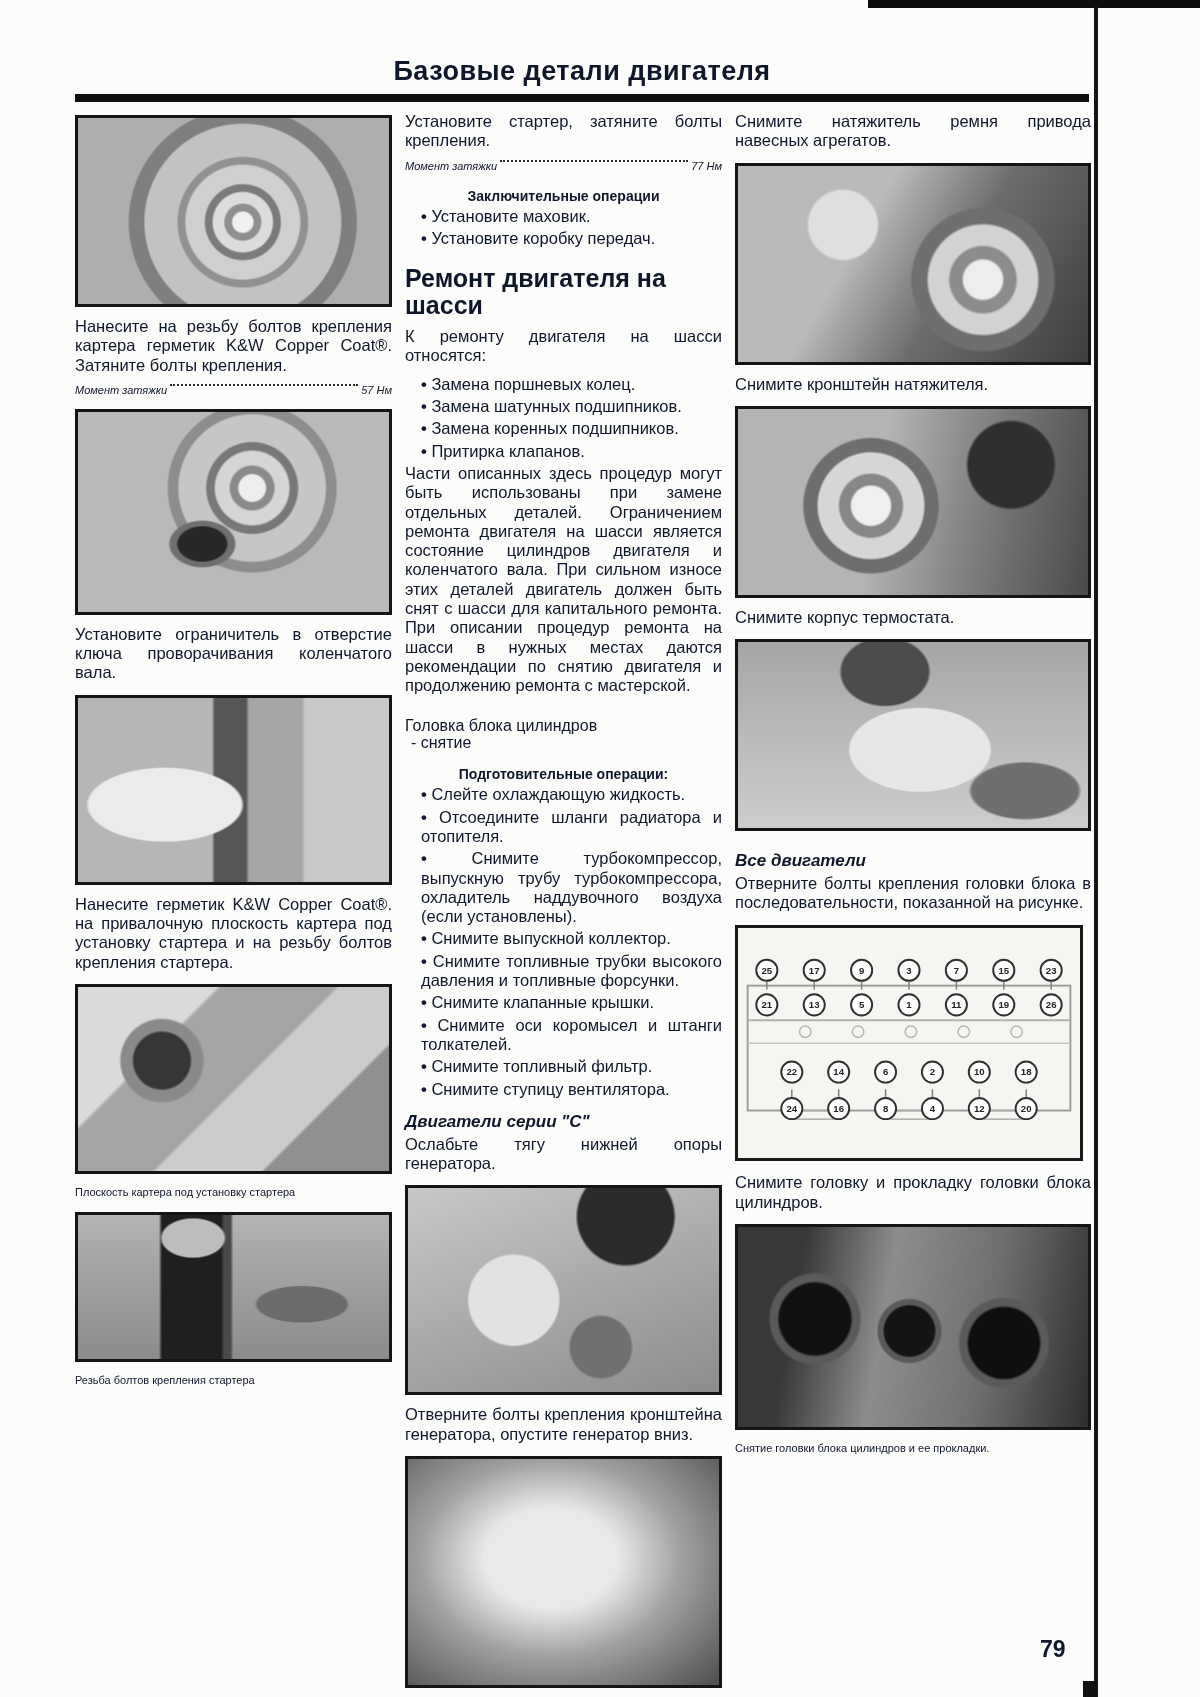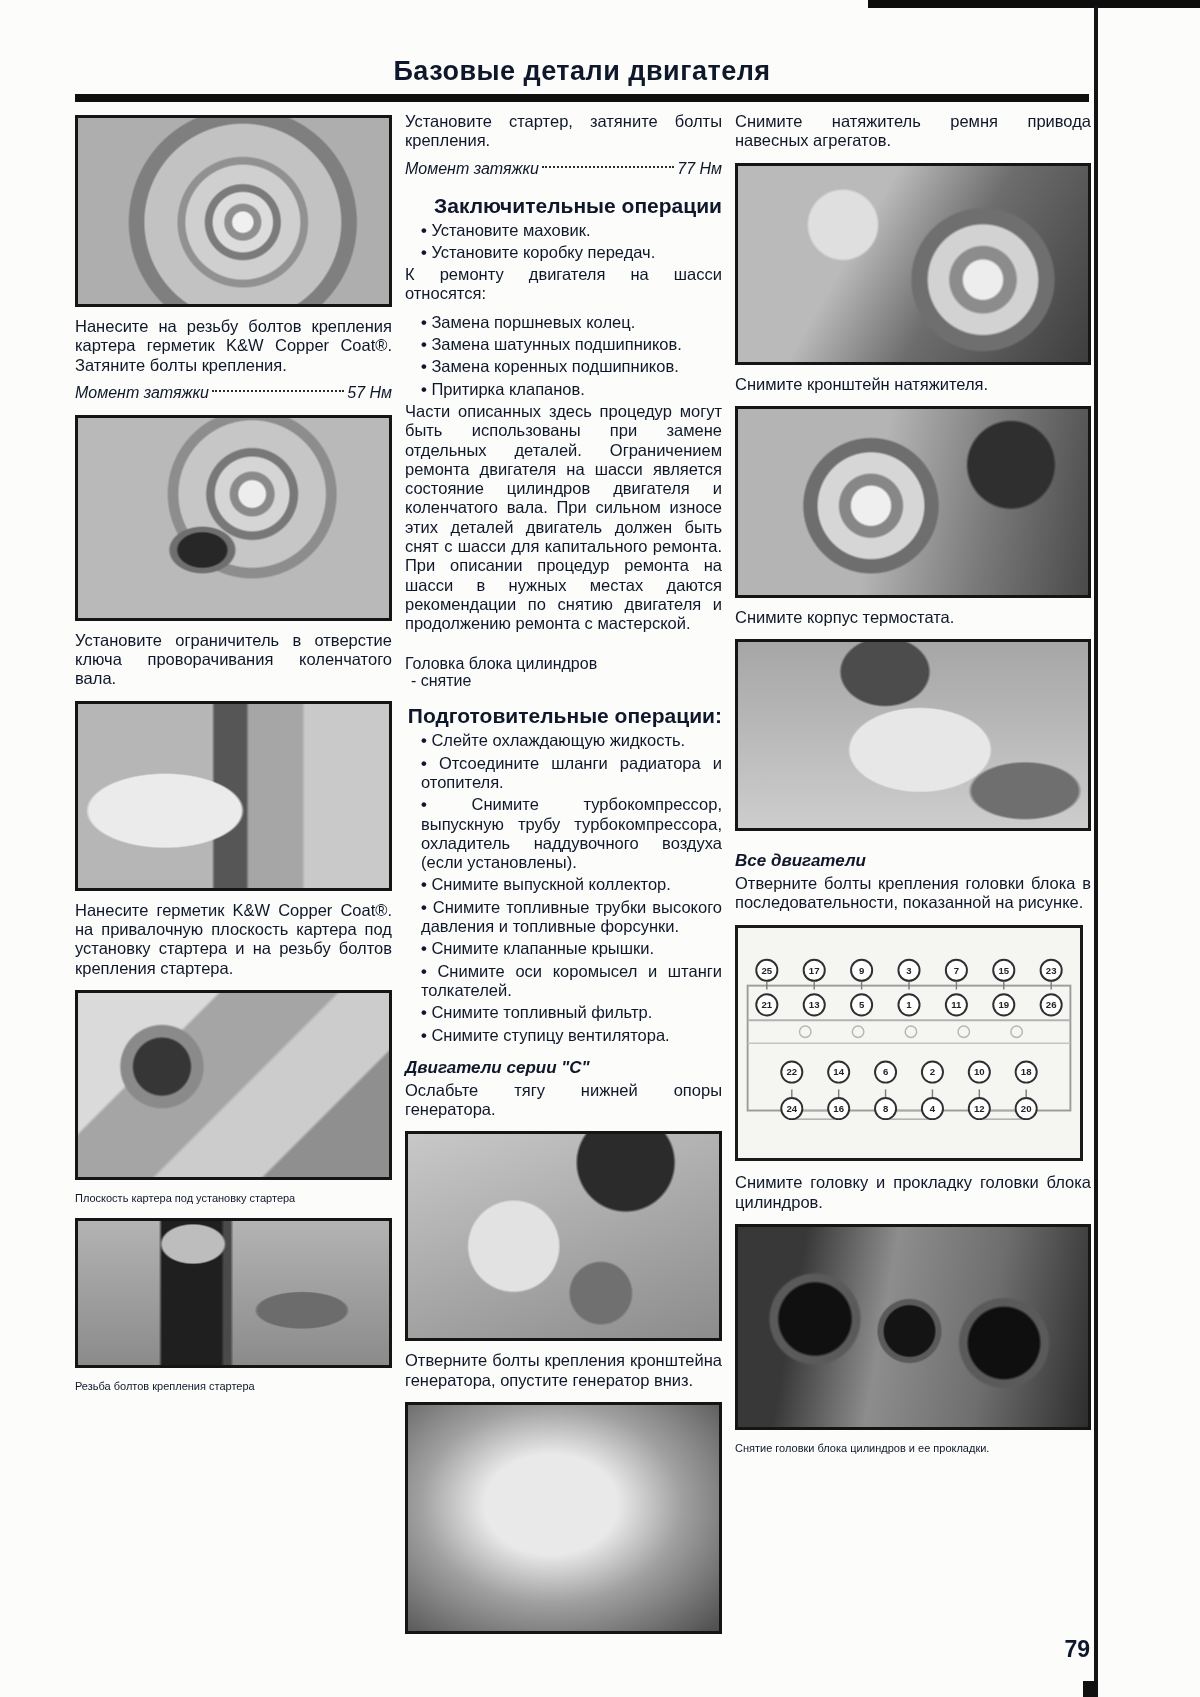--- a/index.html
+++ b/index.html
@@ -22,25 +22,25 @@
   .columns{
     position:absolute;left:75px;top:112px;width:1016px;
     display:flex;gap:13px;align-items:flex-start;
   }
   .col{display:flex;flex-direction:column;}
   .col-left{width:317px;}
   .col-mid{width:317px;}
   .col-right{width:356px;}
 
   p{margin:0 0 9px 0;font-size:16.5px;line-height:1.17;text-align:justify;}
-  .torque{display:flex;align-items:center;font-style:italic;margin:0 0 10px 0;font-size:16px;}
+  .torque{display:flex;align-items:flex-start;font-style:italic;margin:0 0 10px 0;font-size:11px;}
   .torque .leader{flex:1 1 auto;border-bottom:2px dotted #2b2b2b;margin:0 3px 3px 3px;min-width:30px;}
   .bullet{position:relative;margin:0 0 3px 16px;}
   .bullet::before{content:"\2022\00a0";font-weight:bold;}
-  .subhead{font-weight:bold;font-size:21px;margin:6px 0 3px 0;text-align:right;}
+  .subhead{font-weight:bold;font-size:14px;margin:6px 0 3px 0;text-align:center;}
   .subhead-italic{font-weight:bold;font-style:italic;font-size:17px;margin:10px 0 3px 0;text-align:left;}
   .section-title{font-weight:bold;font-size:25px;line-height:1.06;margin:14px 0 9px 0;text-align:left;}
   .mid-title{font-weight:normal;font-size:16px;line-height:1.12;margin:12px 0 8px 0;text-align:left;}
   .mid-title .t2{display:block;margin-left:6px;}
   .caption{font-weight:normal;font-size:11px;line-height:1.15;margin:2px 0 10px 0;text-align:left;}
 
   .photo{border:3px solid #151515;margin:3px 0 10px 0;box-sizing:border-box;width:100%;}
   
   .ph-flywheel1{height:192px;background:
     radial-gradient(circle at 53% 56%, #f0f0f0 0 5%, #8f8f8f 6% 9%, #dcdcdc 10% 15%, #7b7b7b 16% 19%, #cfcfcf 20% 29%, #919191 30% 33%, #c2c2c2 34% 50%, #7f7f7f 51% 58%, #aeaeae 59% 100%),
@@ -83,21 +83,21 @@
     linear-gradient(180deg,#a6a6a6,#cdcdcd);}
   .ph-block{height:206px;background:
     radial-gradient(circle at 22% 46%, #101010 0 12%, #5a5a5a 13% 15%, rgba(0,0,0,0) 16%),
     radial-gradient(circle at 49% 52%, #141414 0 12%, #5a5a5a 13% 15%, rgba(0,0,0,0) 16%),
     radial-gradient(circle at 76% 58%, #0f0f0f 0 12%, #5a5a5a 13% 15%, rgba(0,0,0,0) 16%),
     linear-gradient(100deg,#383838 0 18%, #8d8d8d 42%, #6e6e6e 70%, #2e2e2e 100%);}
 
   .figure{border:3px solid #1a1a1a;background:#f5f5f2;margin:3px 8px 12px 0;box-sizing:border-box;}
   .figure svg{display:block;width:100%;height:auto;}
 
-  .page-number{position:absolute;left:1040px;top:1636px;width:50px;text-align:right;
+  .page-number{position:absolute;left:1040px;top:1636px;width:50px;
     font-size:23px;font-weight:bold;}
 </style>
 </head>
 <body>
 
 <div class="page">
   <div class="artifact-top-bar"></div>
   <div class="artifact-right-line"></div>
   <div class="artifact-corner"></div>
 
@@ -126,20 +126,21 @@
     <div class="col col-mid">
       <p>Установите стартер, затяните болты крепления.</p>
       <div class="torque">
         <span>Момент затяжки</span>
         <span class="leader"></span>
         <span>77 Нм</span>
       </div>
       <div class="subhead">Заключительные операции</div>
       <p class="bullet">Установите маховик.</p>
       <p class="bullet">Установите коробку передач.</p>
+      <div class="section-title">Ремонт двигателя на шасси</div>
       <p>К ремонту двигателя на шасси относятся:</p>
       <p class="bullet">Замена поршневых колец.</p>
       <p class="bullet">Замена шатунных подшипников.</p>
       <p class="bullet">Замена коренных подшипников.</p>
       <p class="bullet">Притирка клапанов.</p>
       <p>Части описанных здесь процедур могут быть использованы при замене отдельных деталей. Ограничением ремонта двигателя на шасси является состояние цилиндров двигателя и коленчатого вала. При сильном износе этих деталей двигатель должен быть снят с шасси для капитального ремонта. При описании процедур ремонта на шасси в нужных местах даются рекомендации по снятию двигателя и продолжению ремонта с мастерской.</p>
       <div class="mid-title">
         <span class="t1">Головка блока цилиндров</span>
         <span class="t2">- снятие</span>
       </div>

